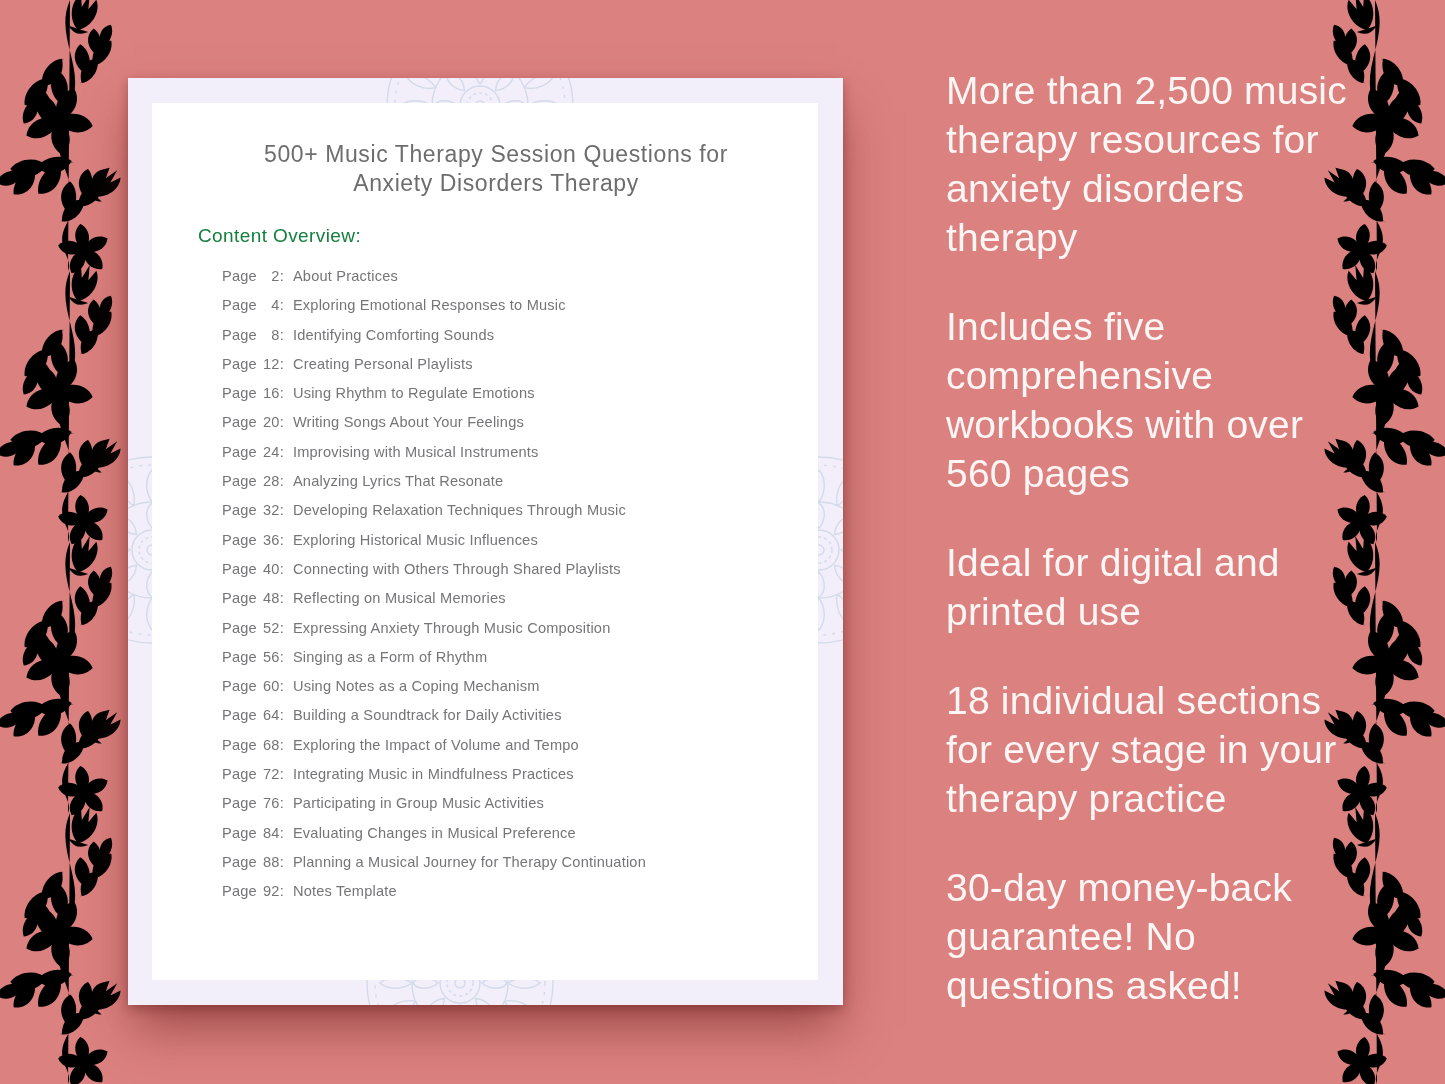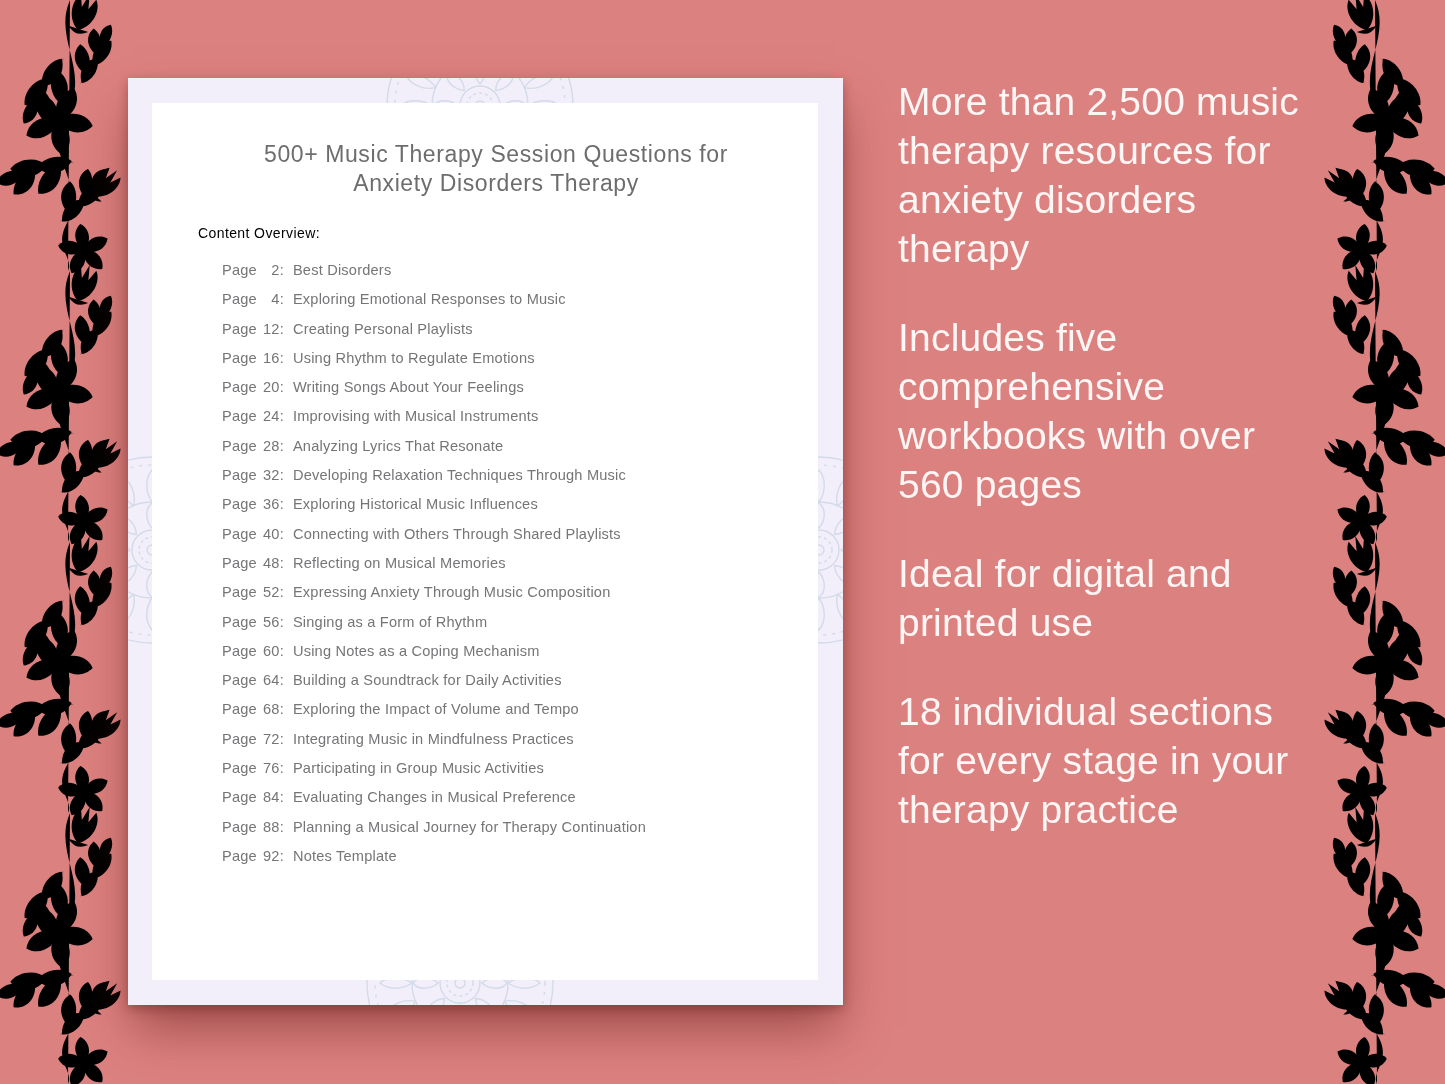--- a/index.html
+++ b/index.html
@@ -51,37 +51,36 @@
   }
   .doc-title{
     font-size:23px;line-height:29px;font-weight:400;
     color:var(--doc-title);
     text-align:center;
     letter-spacing:.6px;
     white-space:pre-line;
   }
   .overview-label{
     margin-top:27px;
-    font-size:14px;letter-spacing:.4px;
-    color:#000000;
+    font-size:19px;letter-spacing:.4px;
+    color:#15803d;
   }
   .toc{margin:15px 0 0 24px;}
   .toc-row{
     height:29.3px;line-height:29.3px;
     font-size:14.6px;letter-spacing:.2px;
     color:var(--doc-text);
     white-space:nowrap;
   }
   .toc-num{display:inline-block;width:24px;text-align:right;margin:0 9px 0 3px;}
 
   
   .marketing{
-    position:absolute;left:898px;top:66px;width:480px;
+    position:absolute;left:946px;top:66px;width:480px;
     color:var(--marketing);
-    margin-top:11px;
   }
   .marketing-paragraph{
     font-size:39px;line-height:49px;font-weight:400;
     letter-spacing:.2px;
     white-space:pre-line;
     margin-bottom:40px;
   }
 </style>
 </head>
 <body>
@@ -205,22 +204,23 @@
         </svg>
     </div>
 
     <div class="doc-white"></div>
 
     <div class="doc-inner">
       <h1 class="doc-title">500+ Music Therapy Session Questions for
 Anxiety Disorders Therapy</h1>
       <div class="overview-label">Content Overview:</div>
       <div class="toc">
-          <div class="toc-row"><span class="toc-word">Page</span><span class="toc-num">2:</span><span class="toc-title">Best Disorders</span></div>
+          <div class="toc-row"><span class="toc-word">Page</span><span class="toc-num">2:</span><span class="toc-title">About Practices</span></div>
           <div class="toc-row"><span class="toc-word">Page</span><span class="toc-num">4:</span><span class="toc-title">Exploring Emotional Responses to Music</span></div>
+          <div class="toc-row"><span class="toc-word">Page</span><span class="toc-num">8:</span><span class="toc-title">Identifying Comforting Sounds</span></div>
           <div class="toc-row"><span class="toc-word">Page</span><span class="toc-num">12:</span><span class="toc-title">Creating Personal Playlists</span></div>
           <div class="toc-row"><span class="toc-word">Page</span><span class="toc-num">16:</span><span class="toc-title">Using Rhythm to Regulate Emotions</span></div>
           <div class="toc-row"><span class="toc-word">Page</span><span class="toc-num">20:</span><span class="toc-title">Writing Songs About Your Feelings</span></div>
           <div class="toc-row"><span class="toc-word">Page</span><span class="toc-num">24:</span><span class="toc-title">Improvising with Musical Instruments</span></div>
           <div class="toc-row"><span class="toc-word">Page</span><span class="toc-num">28:</span><span class="toc-title">Analyzing Lyrics That Resonate</span></div>
           <div class="toc-row"><span class="toc-word">Page</span><span class="toc-num">32:</span><span class="toc-title">Developing Relaxation Techniques Through Music</span></div>
           <div class="toc-row"><span class="toc-word">Page</span><span class="toc-num">36:</span><span class="toc-title">Exploring Historical Music Influences</span></div>
           <div class="toc-row"><span class="toc-word">Page</span><span class="toc-num">40:</span><span class="toc-title">Connecting with Others Through Shared Playlists</span></div>
           <div class="toc-row"><span class="toc-word">Page</span><span class="toc-num">48:</span><span class="toc-title">Reflecting on Musical Memories</span></div>
           <div class="toc-row"><span class="toc-word">Page</span><span class="toc-num">52:</span><span class="toc-title">Expressing Anxiety Through Music Composition</span></div>
@@ -244,15 +244,18 @@
 therapy</div>
       <div class="marketing-paragraph">Includes five
 comprehensive
 workbooks with over
 560 pages</div>
       <div class="marketing-paragraph">Ideal for digital and
 printed use</div>
       <div class="marketing-paragraph">18 individual sections
 for every stage in your
 therapy practice</div>
+      <div class="marketing-paragraph">30-day money-back
+guarantee! No
+questions asked!</div>
     </div>
 
 </div>
 
 </body></html>

